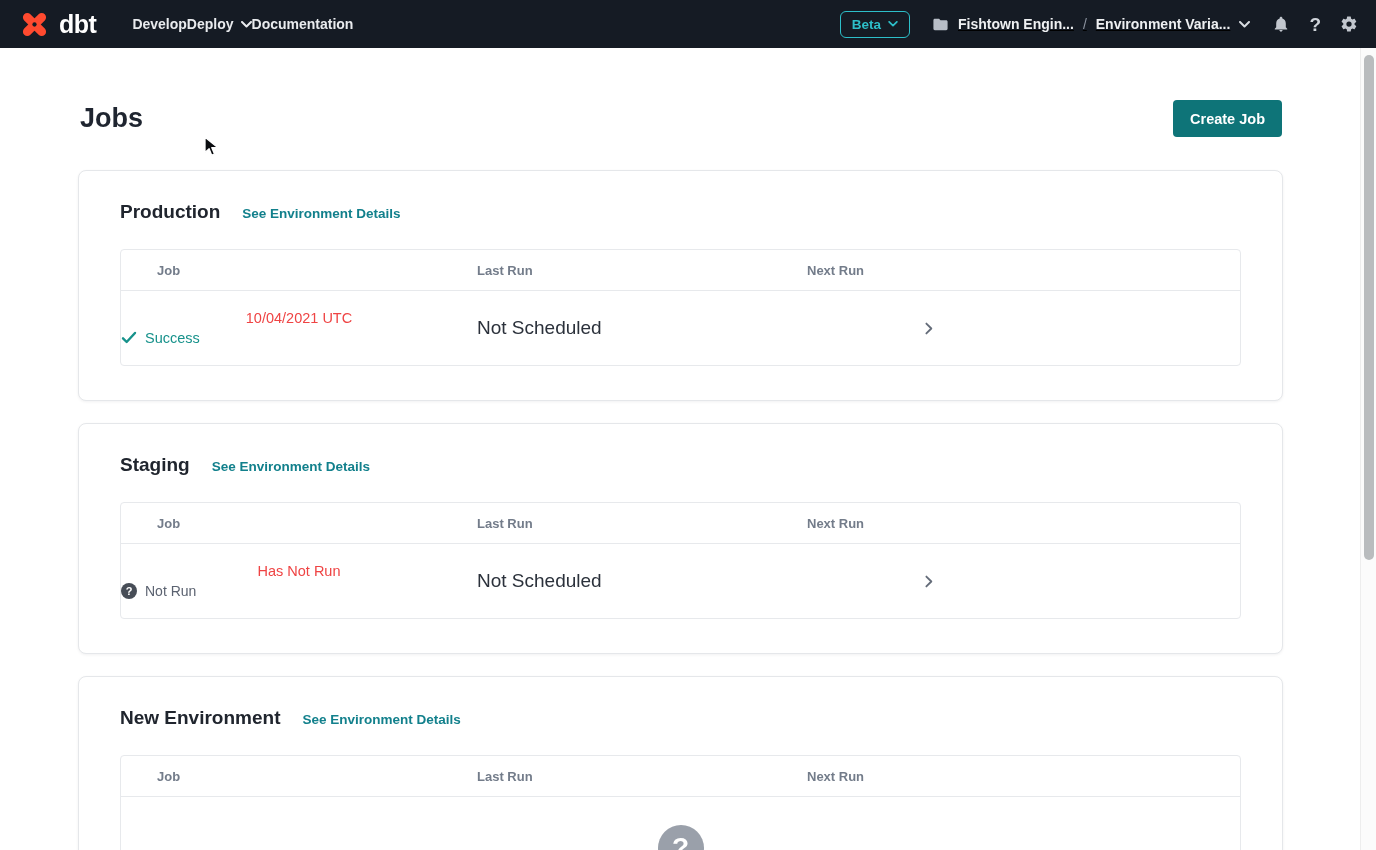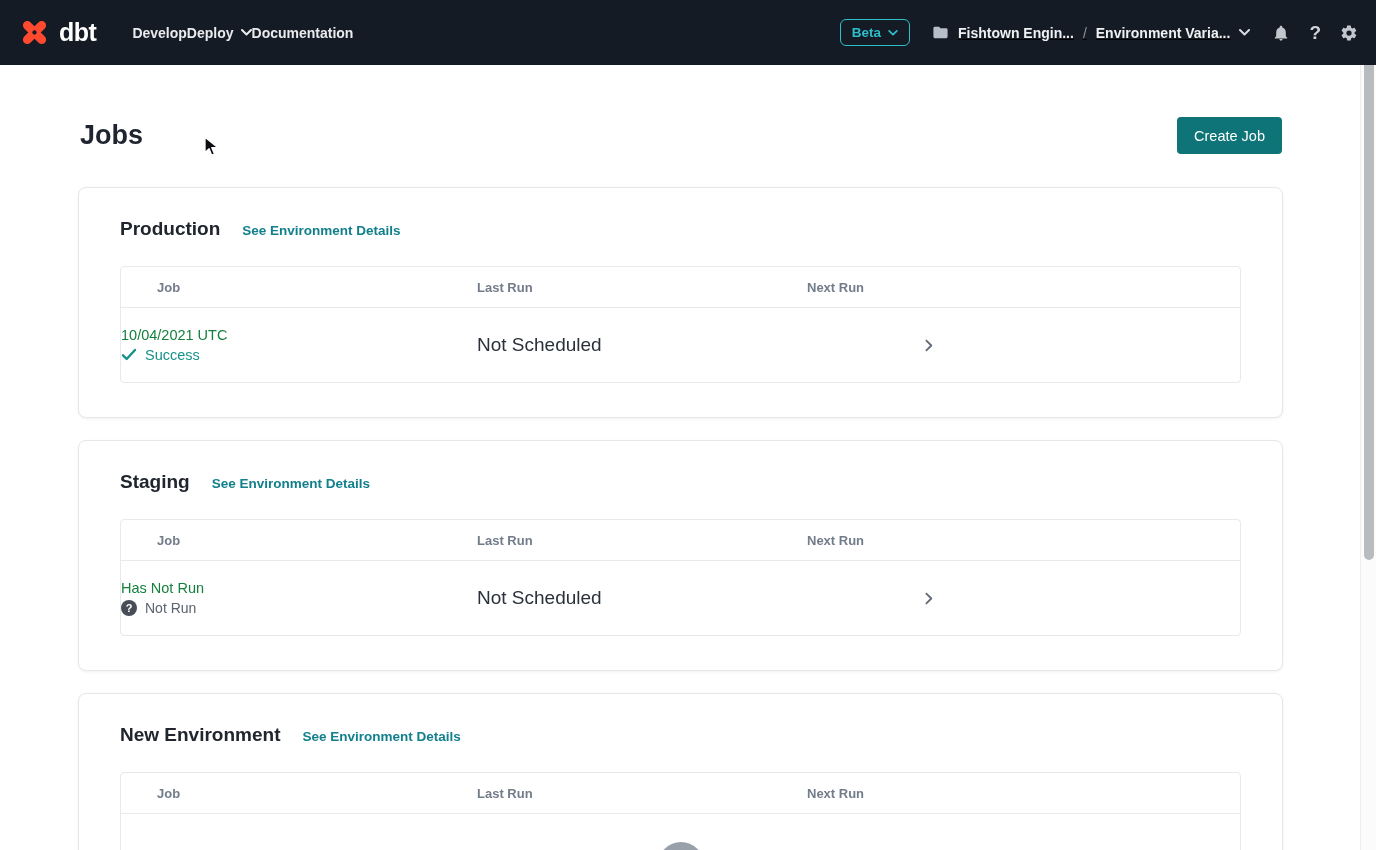--- a/index.html
+++ b/index.html
@@ -1,20 +1,20 @@
 <!DOCTYPE html>
 <html><head>
 <meta charset="utf-8">
 <style>
   * { margin:0; padding:0; box-sizing:border-box; }
   html,body { width:1376px; height:850px; overflow:hidden; background:#fff;
     font-family:"Liberation Sans", sans-serif; position:relative; }
 
   
-  .topnav { position:relative; height:65px; background:#151b24; display:flex;
+  .topnav { position:relative; height:48px; background:#151b24; display:flex;
     align-items:center; justify-content:space-between; padding:0 18px; z-index:5; }
   .nav-left { display:flex; align-items:center; gap:36px; }
   .logo { display:flex; align-items:center; gap:8px; cursor:pointer; }
   .logo-text { color:#fff; font-size:25px; font-weight:700; letter-spacing:-0.5px; }
   .nav-items { display:flex; align-items:center; }
   .nav-item { color:#e9ebee; font-size:14px; font-weight:700; display:flex;
     align-items:center; gap:7px; cursor:pointer; text-decoration:none; }
   .nav-right { display:flex; align-items:center; gap:22px; }
   .beta-btn { display:flex; align-items:center; gap:7px; background:transparent;
     border:1.5px solid #2dbfc9; color:#2dbfc9; font-weight:700; font-size:13.5px;
@@ -26,21 +26,21 @@
   .nav-icons { display:flex; align-items:center; gap:19px; }
   .help-glyph { color:#cfd4da; font-size:19px; font-weight:800; line-height:1; cursor:pointer; }
   .icon-btn { display:flex; align-items:center; cursor:pointer; }
 
   
   .main { width:1360px; }
   .page-head { display:flex; align-items:center; justify-content:space-between;
     margin:52px 78px 0 80px; }
   .page-title { font-size:27px; font-weight:700; color:#1f2530; }
   .create-job-btn { background:#0e7478; color:#fff; border:none; border-radius:4px;
-    height:37px; padding:0 17px; font-size:14.5px; font-weight:400; cursor:pointer;
+    height:37px; padding:0 17px; font-size:14.5px; font-weight:700; cursor:pointer;
     font-family:"Liberation Sans", sans-serif; }
 
   .env-card { margin:0 77px 22px 78px; background:#fff; border:1px solid #e5e7ea;
     border-radius:8px; padding:30px 41px 34px 41px; box-shadow:0 1px 3px rgba(20,25,35,.06); }
   .env-card:first-of-type { margin-top:33px; }
   .env-head { display:flex; align-items:baseline; gap:22px; margin-bottom:26px; }
   .env-name { font-size:19px; font-weight:700; color:#20252e; }
   .env-link { font-size:13.5px; font-weight:700; color:#12808c; text-decoration:none; cursor:pointer; }
 
   .jobs-table { border:1px solid #e7e9ec; border-radius:4px; overflow:hidden; background:#fff; }
@@ -49,21 +49,21 @@
   .th { color:#737c8a; font-size:13px; font-weight:700; }
   .th-job { padding-left:36px; }
   .trow { display:grid; grid-template-columns:356px 330px 1fr 190px; height:74px;
     align-items:center; cursor:pointer; }
   .cell-job { display:flex; align-items:center; gap:28px; padding-left:33px; }
   .play-btn { width:30px; height:30px; border-radius:50%; background:#17928b;
     display:flex; align-items:center; justify-content:center; border:none; cursor:pointer; flex:0 0 auto; }
   .play-tri { width:0; height:0; border-left:10px solid #fff;
     border-top:6.5px solid transparent; border-bottom:6.5px solid transparent; margin-left:3px; }
   .job-name { font-size:14.5px; font-weight:700; color:#262c36; }
-  .lastrun-line1 { font-size:14.5px; color:#15803d; }
+  .lastrun-line1 { font-size:14.5px; color:#ef4444;text-align:center; }
   .lastrun-line2 { display:flex; align-items:center; gap:8px; margin-top:4px; }
   .status-success { font-size:14.5px; color:#17928b; }
   .status-notrun { font-size:14px; color:#5b6270; }
   .q-circle { width:16px; height:16px; border-radius:50%; background:#474d57; color:#fff;
     font-size:11px; font-weight:800; display:flex; align-items:center; justify-content:center;
     line-height:1; flex:0 0 auto; }
   .nextrun { font-size:19px; color:#2b313b; }
   .cell-chev { display:flex; justify-content:center; cursor:pointer; }
 
   .empty-body { height:160px; display:flex; justify-content:center; padding-top:28px; }

